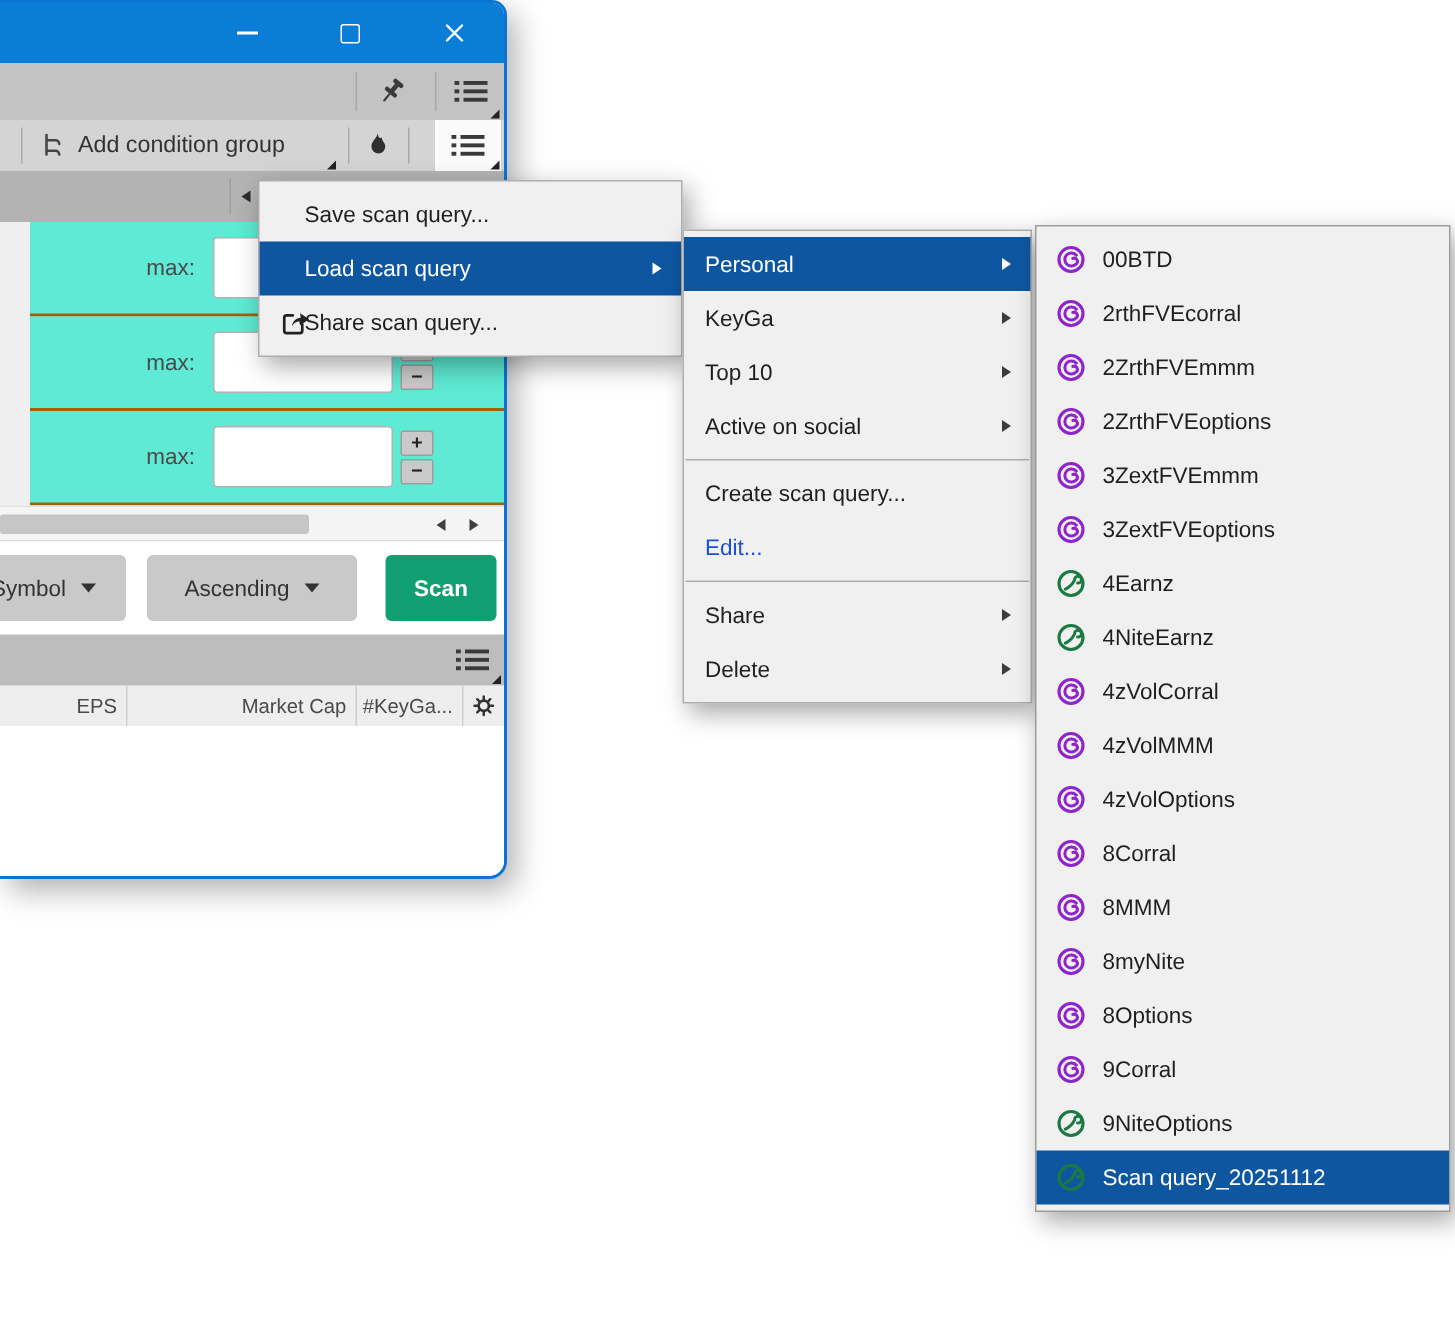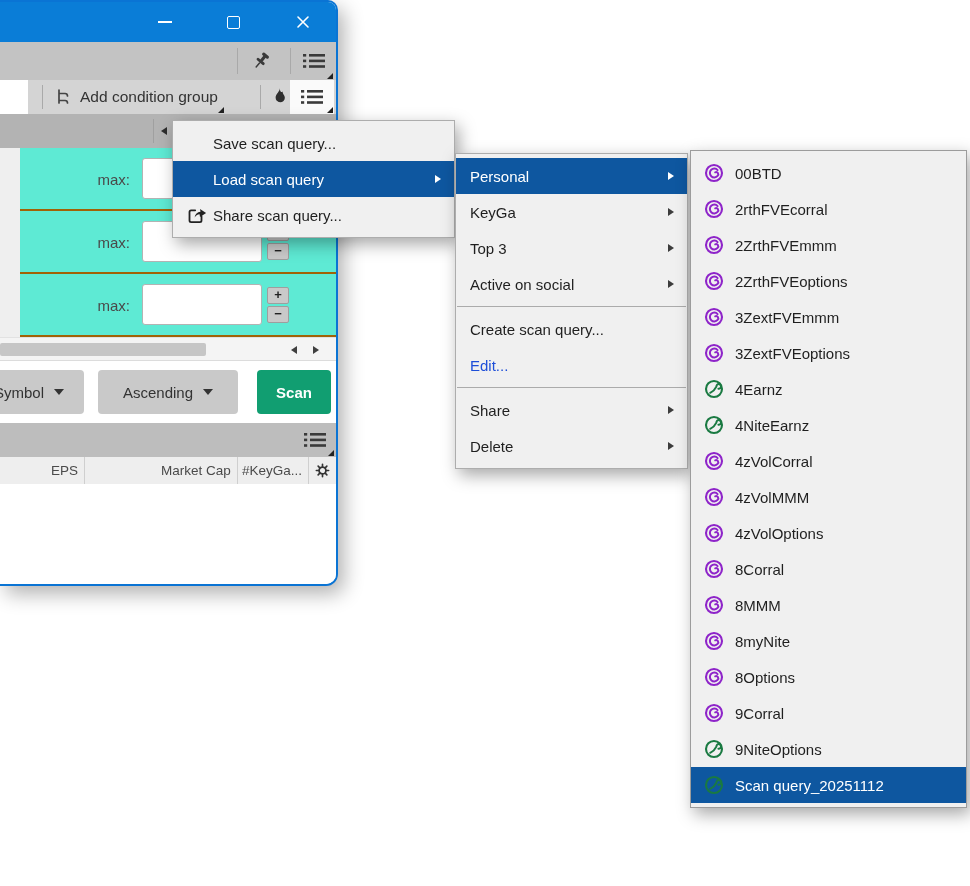--- a/index.html
+++ b/index.html
@@ -16,21 +16,21 @@
   }
   .titlebar{ position:relative; height:40px; background:#0a7dd7; }
   .win-ctl{ position:absolute; top:0; height:40px; width:34px; display:flex; align-items:center; justify-content:center; }
   .ctl-min{ left:148; left:148px; }
   .ctl-max{ left:216px; }
   .ctl-close{ left:286px; }
   .glyph-min{ width:14px; height:2px; background:#fff; }
   .glyph-max{ width:13px; height:13px; border:1.6px solid #fff; border-radius:2px; }
 
   .toolbar1{ position:relative; height:38px; background:#c3c3c3; }
-  .toolbar2{ position:relative; height:34px; background:#d4d4d4;margin-left:28px; }
+  .toolbar2{ position:relative; height:34px; background:#d4d4d4; }
   .vsep{ position:absolute; top:15%; height:70%; width:1px; background:#a9a9a9; }
   .tb-icon{ position:absolute; top:50%; transform:translateY(-50%); line-height:0; }
   .menu-btn-active{ position:absolute; right:2px; top:0; width:44px; height:34px; background:#fafafa; display:flex; align-items:center; justify-content:center; }
   .corner-tri{ position:absolute; right:1px; bottom:1px; width:0; height:0;
     border-left:6px solid transparent; border-bottom:6px solid #222; }
   .acg-label{ position:absolute; left:52px; top:50%; transform:translateY(-50%); font-size:15.5px; color:#333; }
 
   .subheader{ position:relative; height:34px; background:#b3b3b3; }
   .subheader .vsep{ background:#a0a0a0; }
   .tri-left{ position:absolute; left:161px; top:13px; width:0; height:0;
@@ -84,21 +84,21 @@
   .mi{ position:relative; height:36px; display:flex; align-items:center; }
   .mi .lbl{ white-space:nowrap; }
   .mi.sel{ background:#0e57a0; color:#fff; }
   .mi.disabled{ color:#1d4ed8; }
   .arrow-r{ position:absolute; right:13px; top:50%; transform:translateY(-50%);
     width:0; height:0; border-left:6px solid #3c3c3c; border-top:4.5px solid transparent; border-bottom:4.5px solid transparent; }
   .mi.sel .arrow-r{ border-left-color:#fff; }
   .msep{ height:0; border-top:1px solid #ababab; margin:4px 1px; }
 
   .menu1{ left:172px; top:120px; width:283px; }
-  .menu1 .mi{ padding-left:40px; }
+  .menu1 .mi{ padding-left:30px; }
   .menu1 .gicon{ position:absolute; left:12px; top:50%; transform:translateY(-50%); line-height:0; }
 
   .menu2{ left:455px; top:153px; width:233px; }
   .menu2 .mi{ padding-left:14px; }
 
   .menu3{ left:690px; top:150px; width:277px; border-color:#9c9c9c; }
   .menu3 .mi{ padding-left:44px; }
   .q-icon{ position:absolute; left:13px; top:50%; transform:translateY(-50%); line-height:0; }
   .q-icon .g-purple, .q-icon .g-green{ display:none; }
   .q-icon[data-icon="purple"] .g-purple{ display:initial; }
@@ -306,21 +306,21 @@
   <div class="menu menu2">
     <div class="mi sel">
       <span class="lbl">Personal</span>
       <span class="arrow-r"></span>
     </div>
     <div class="mi">
       <span class="lbl">KeyGa</span>
       <span class="arrow-r"></span>
     </div>
     <div class="mi">
-      <span class="lbl">Top 3</span>
+      <span class="lbl">Top 10</span>
       <span class="arrow-r"></span>
     </div>
     <div class="mi">
       <span class="lbl">Active on social</span>
       <span class="arrow-r"></span>
     </div>
     <div class="msep"></div>
     <div class="mi">
       <span class="lbl">Create scan query...</span>
     </div>

